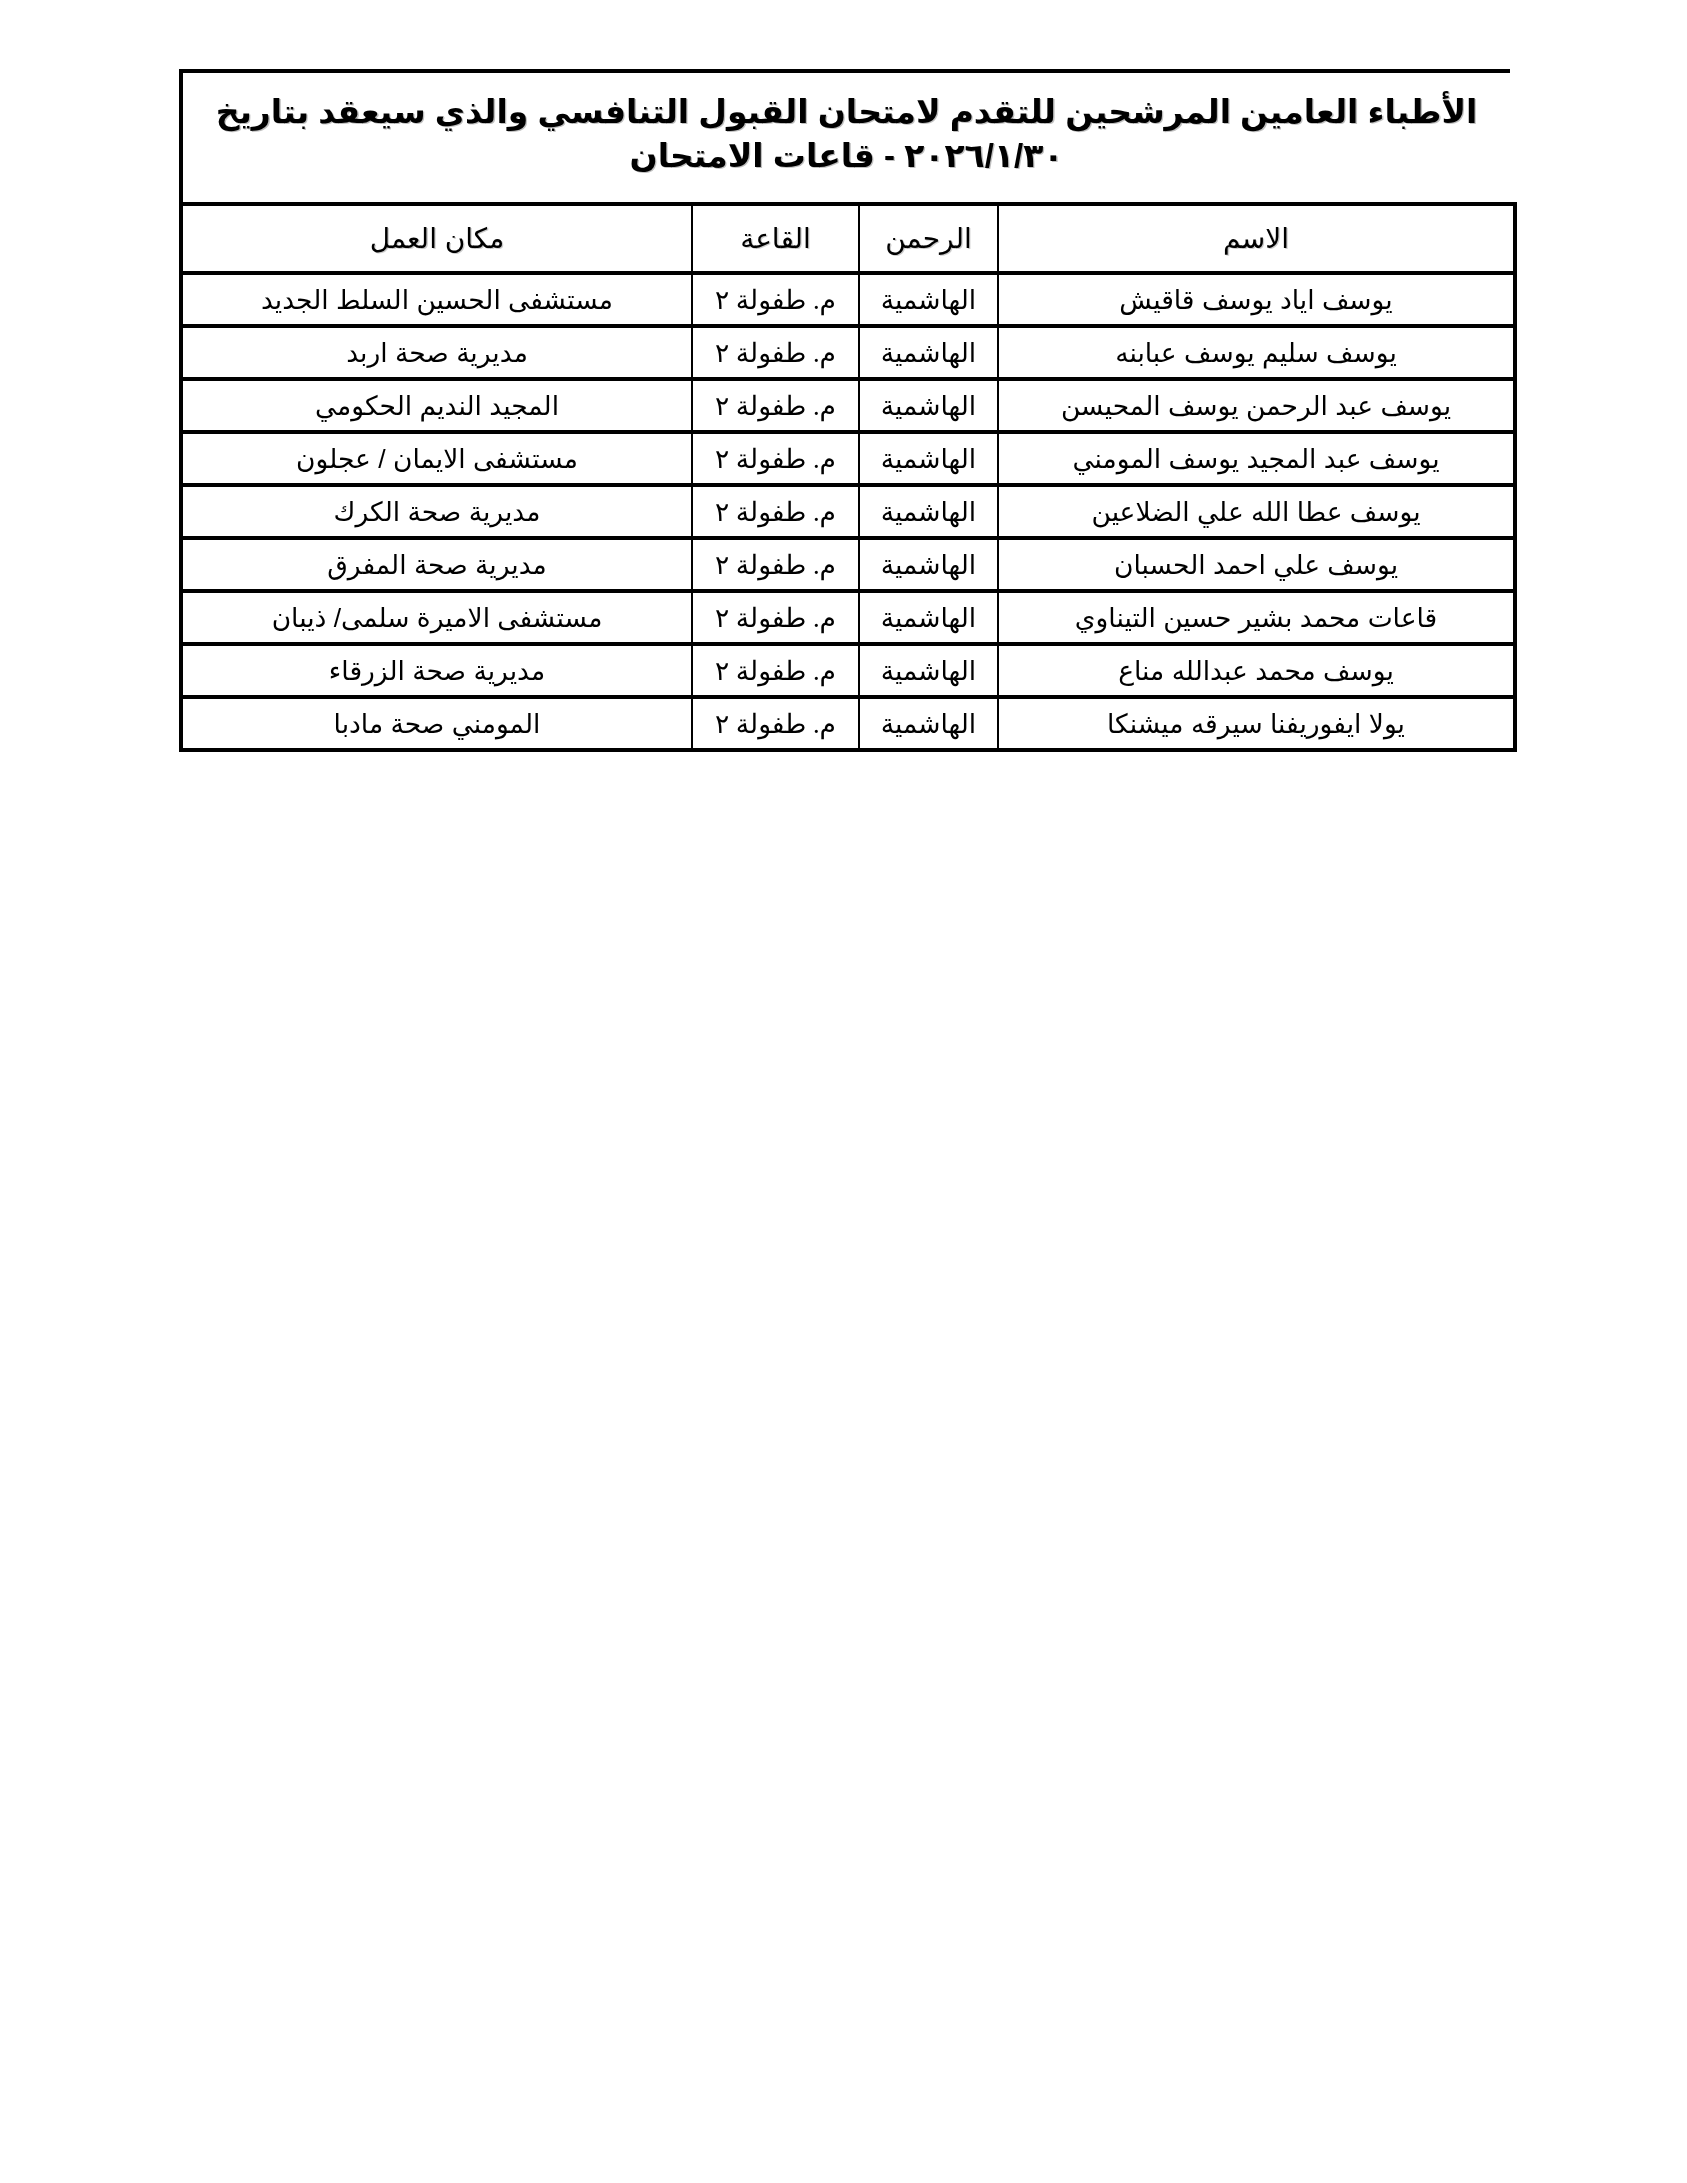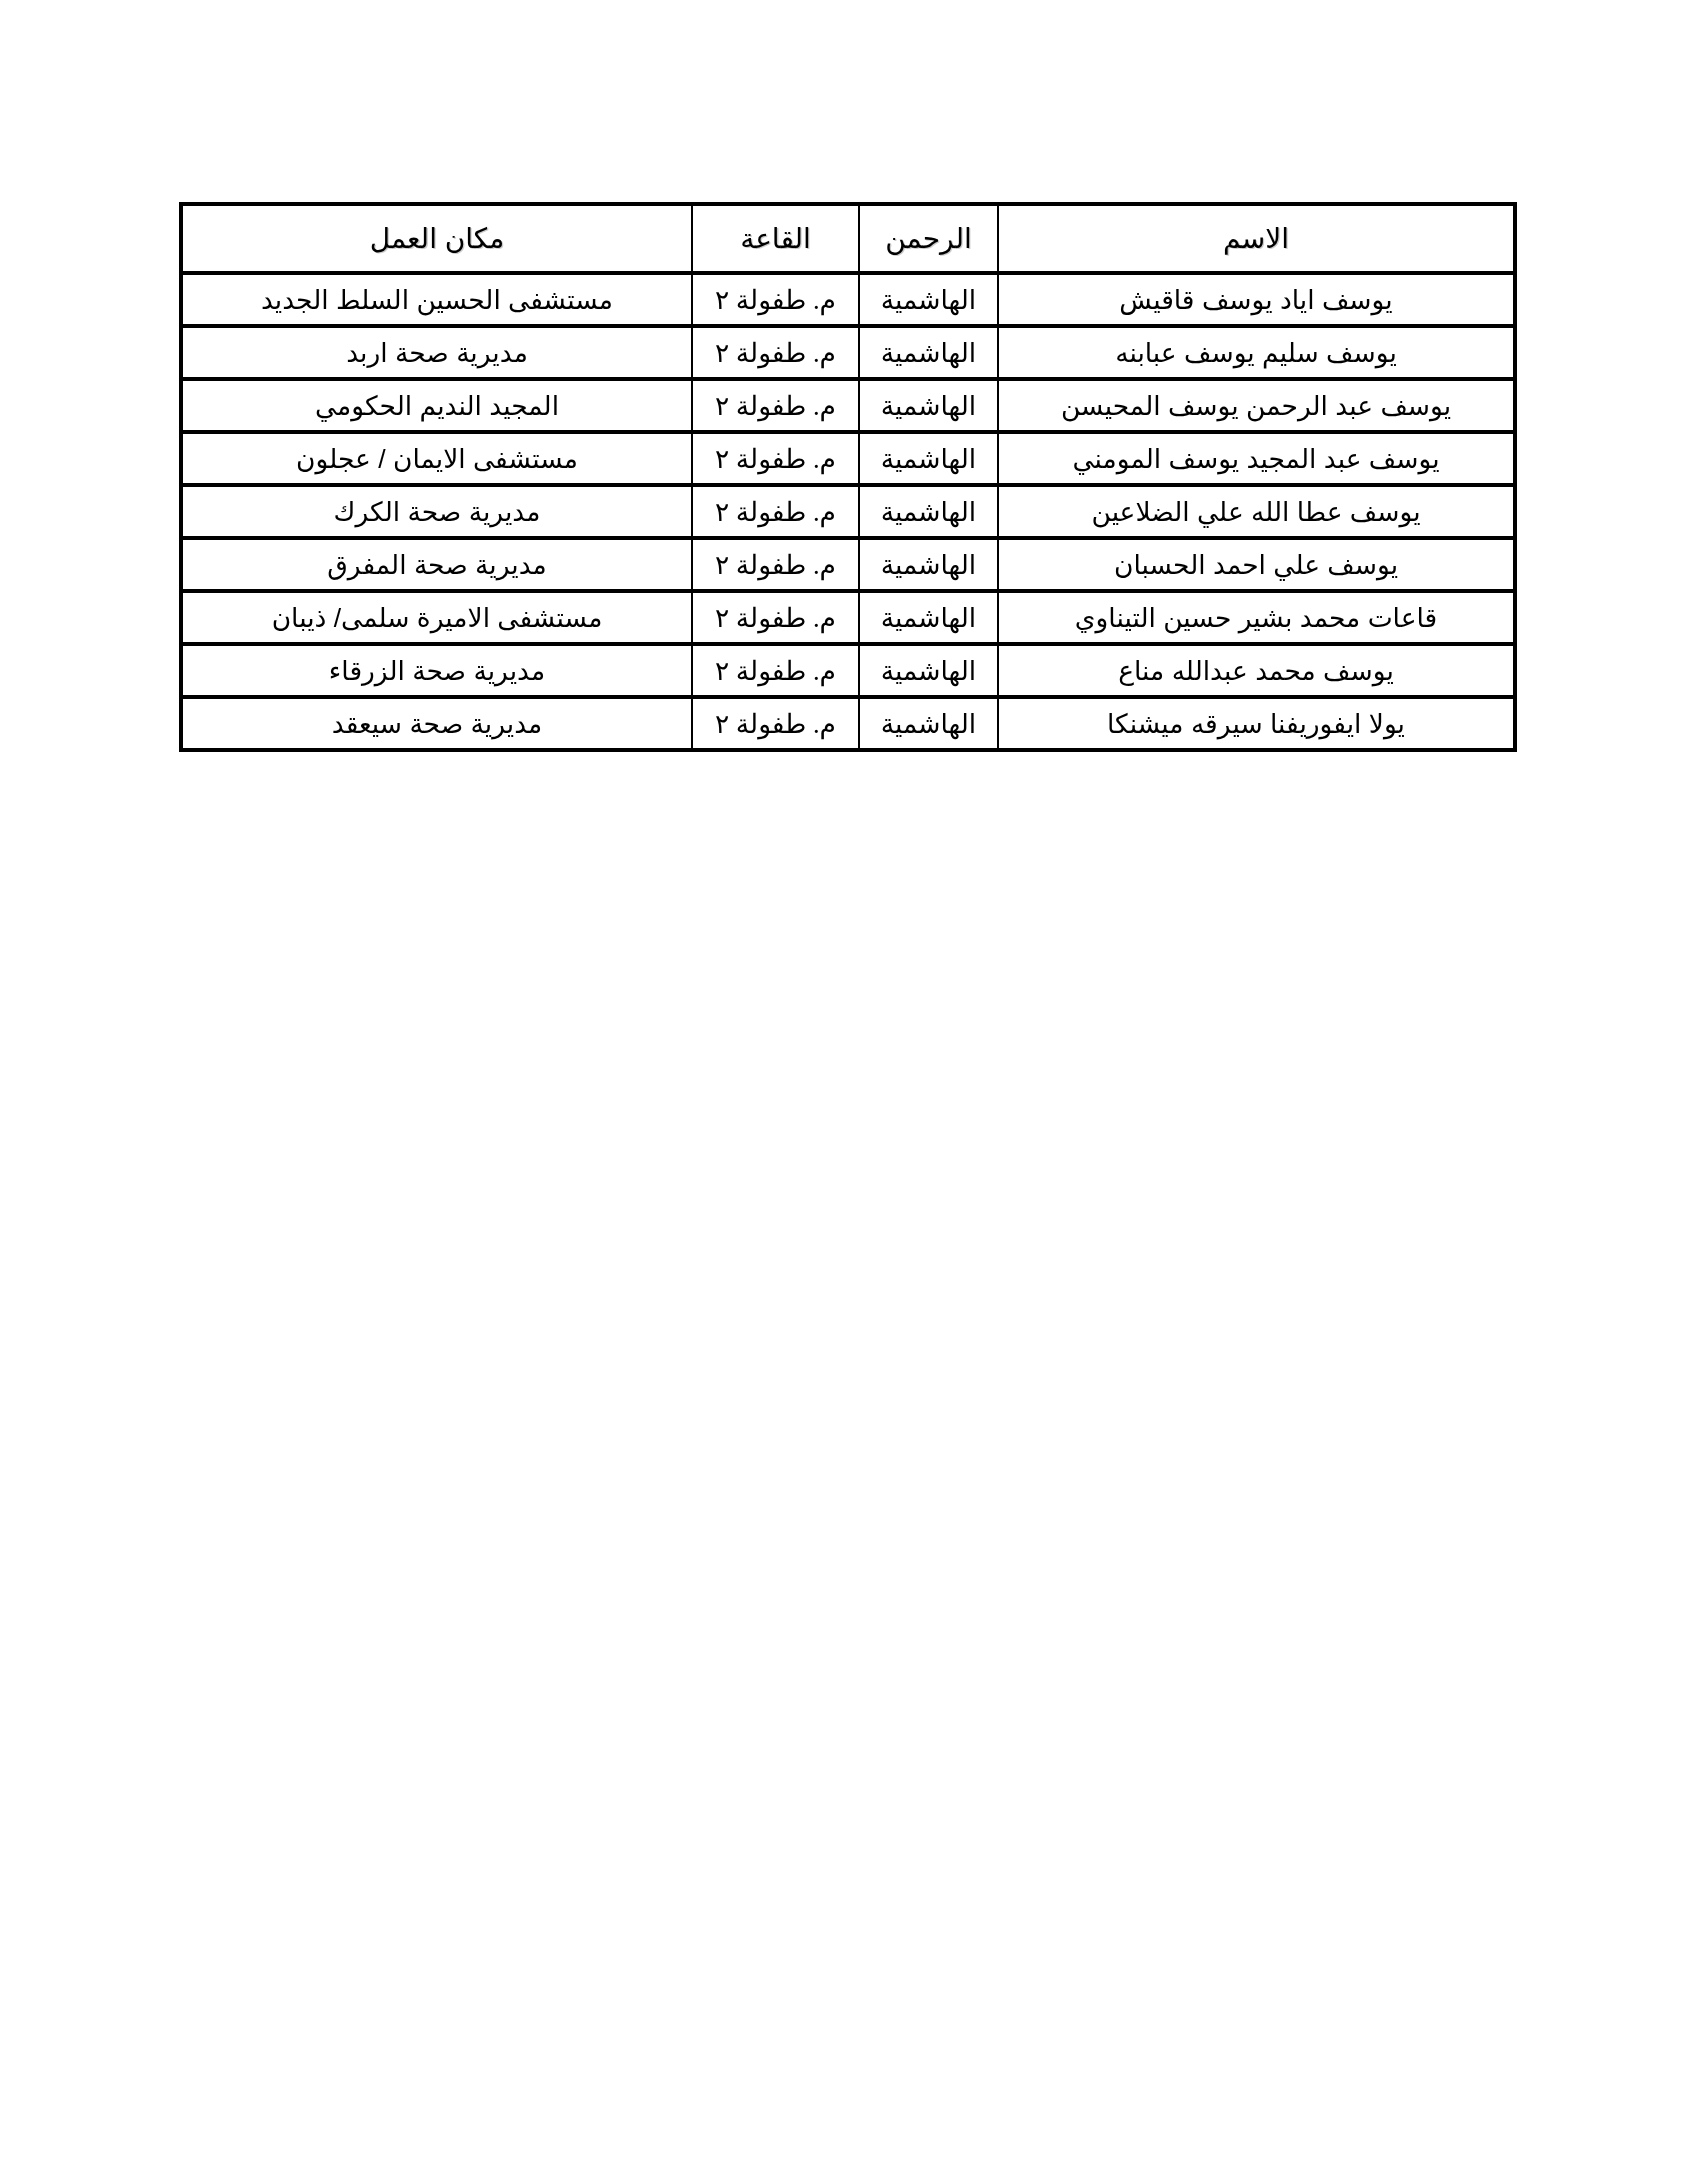--- a/index.html
+++ b/index.html
@@ -94,20 +94,23 @@
     col.c-name { width: 517px; }
     col.c-uni  { width: 139px; }
     col.c-hall { width: 167px; }
     col.c-work { width: 511px; }
   </style>
 </head>
 <body>
 
 <div class="page">
 
+  <div class="title-box">
+    <div class="title-text">الأطباء العامين المرشحين للتقدم لامتحان القبول التنافسي والذي سيعقد بتاريخ ٢٠٢٦/١/٣٠ -  قاعات الامتحان</div>
+  </div>
 
   <div class="table-wrap">
     <table class="grid">
       <colgroup>
         <col class="c-name">
         <col class="c-uni">
         <col class="c-hall">
         <col class="c-work">
       </colgroup>
       <thead>
@@ -164,20 +167,20 @@
         <tr>
           <td class="col-name">يوسف محمد عبدالله مناع</td>
           <td class="col-uni">الهاشمية</td>
           <td class="col-hall">م. طفولة ٢</td>
           <td class="col-work">مديرية صحة الزرقاء</td>
         </tr>
         <tr>
           <td class="col-name">يولا ايفوريفنا سيرقه ميشنكا</td>
           <td class="col-uni">الهاشمية</td>
           <td class="col-hall">م. طفولة ٢</td>
-          <td class="col-work">مديرية صحة سيعقد</td>
+          <td class="col-work">المومني صحة مادبا</td>
         </tr>
       </tbody>
     </table>
   </div>
 
 </div>
 
 
 </body></html>

